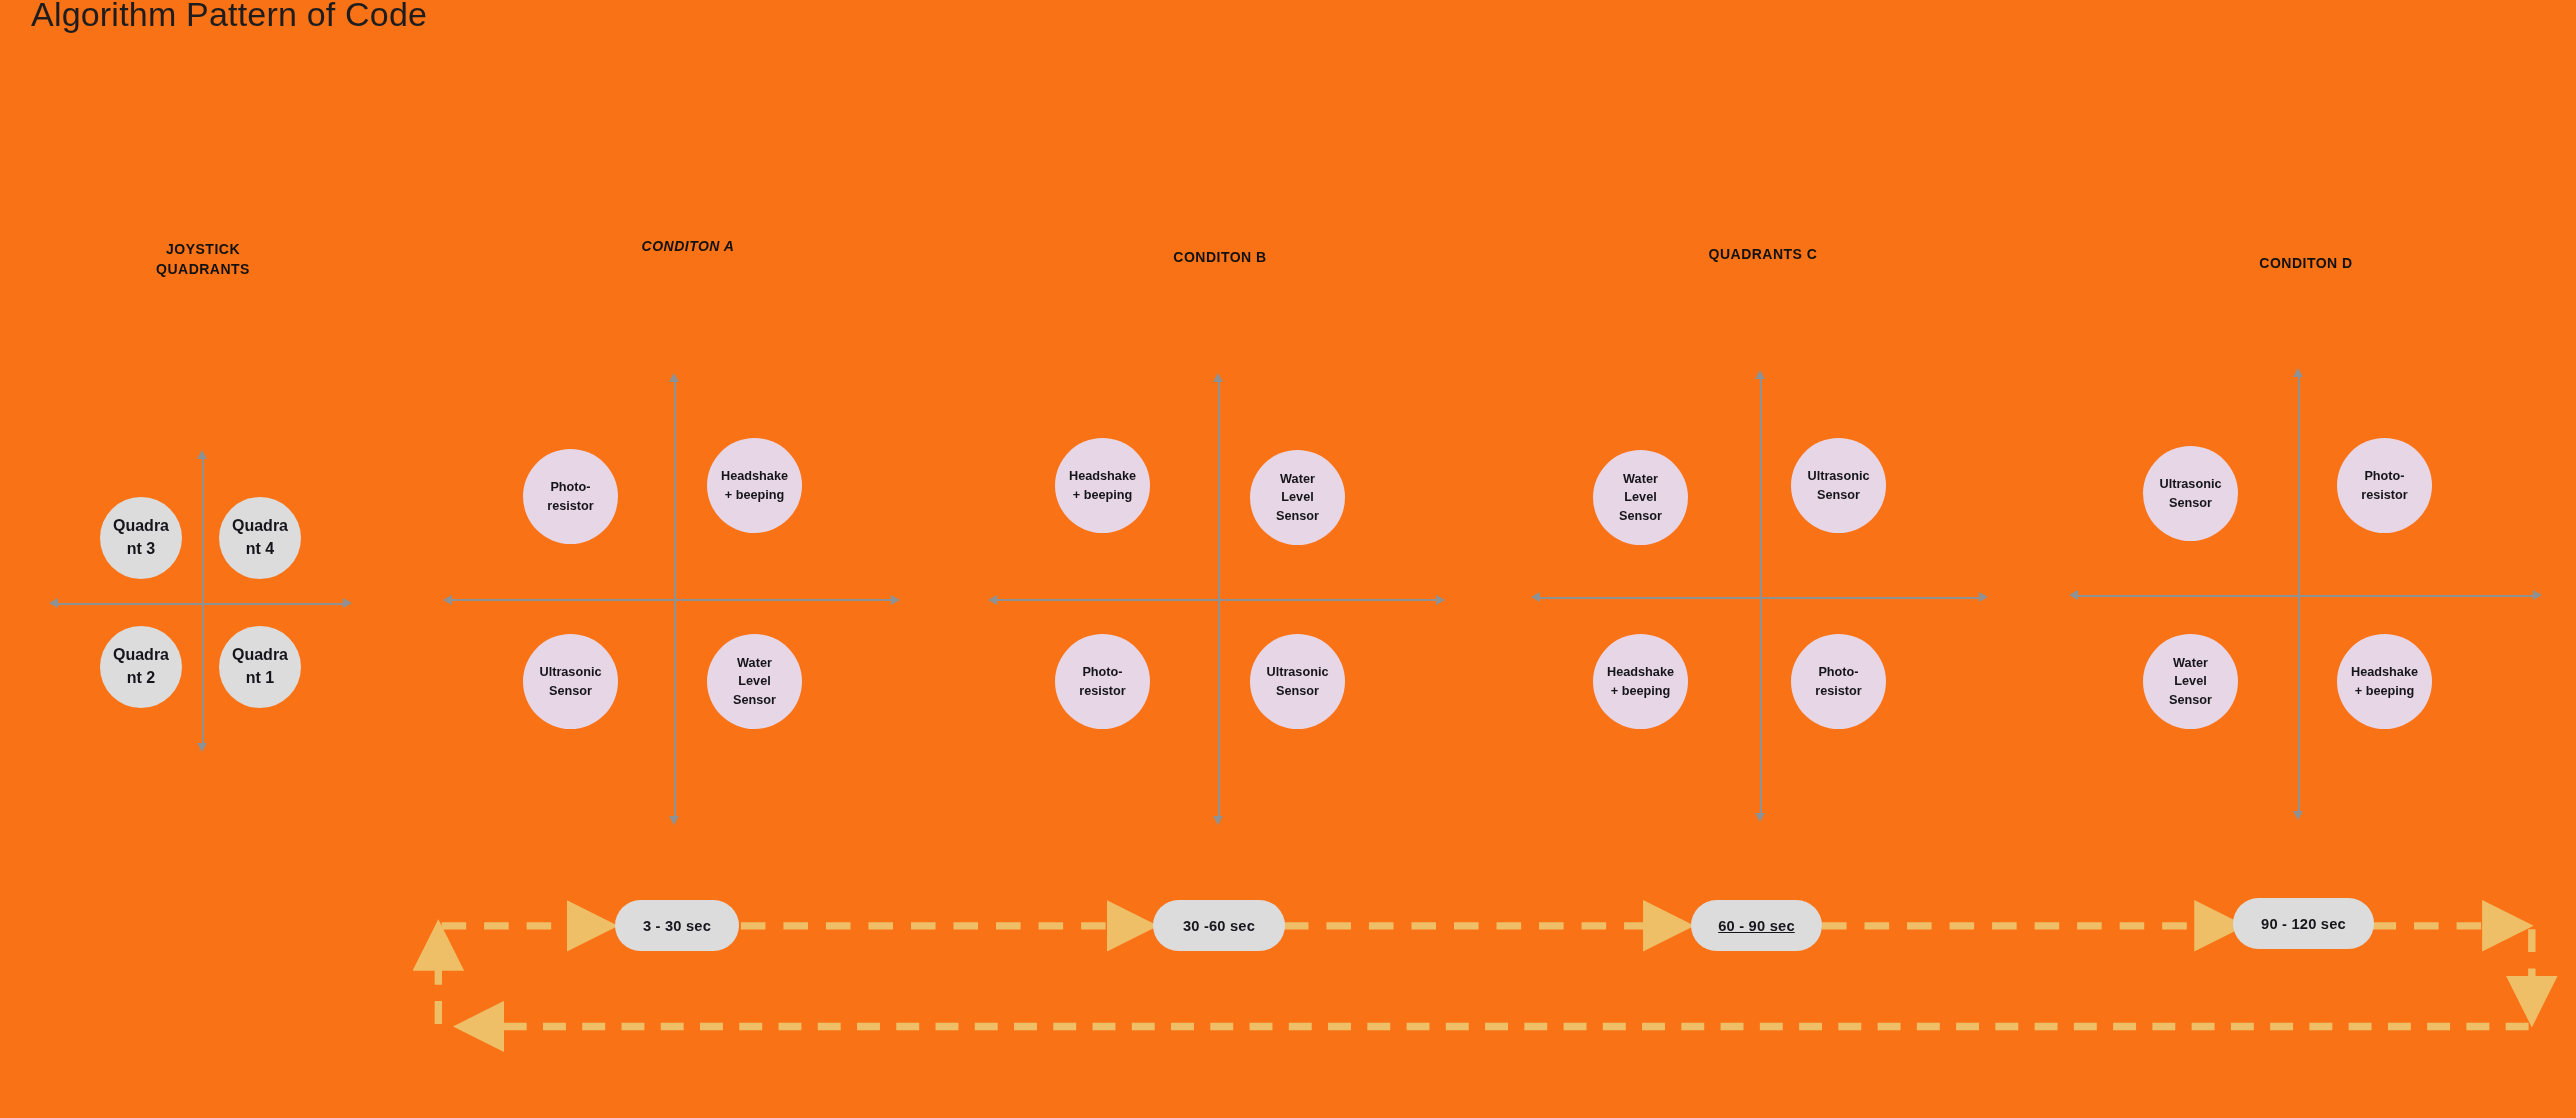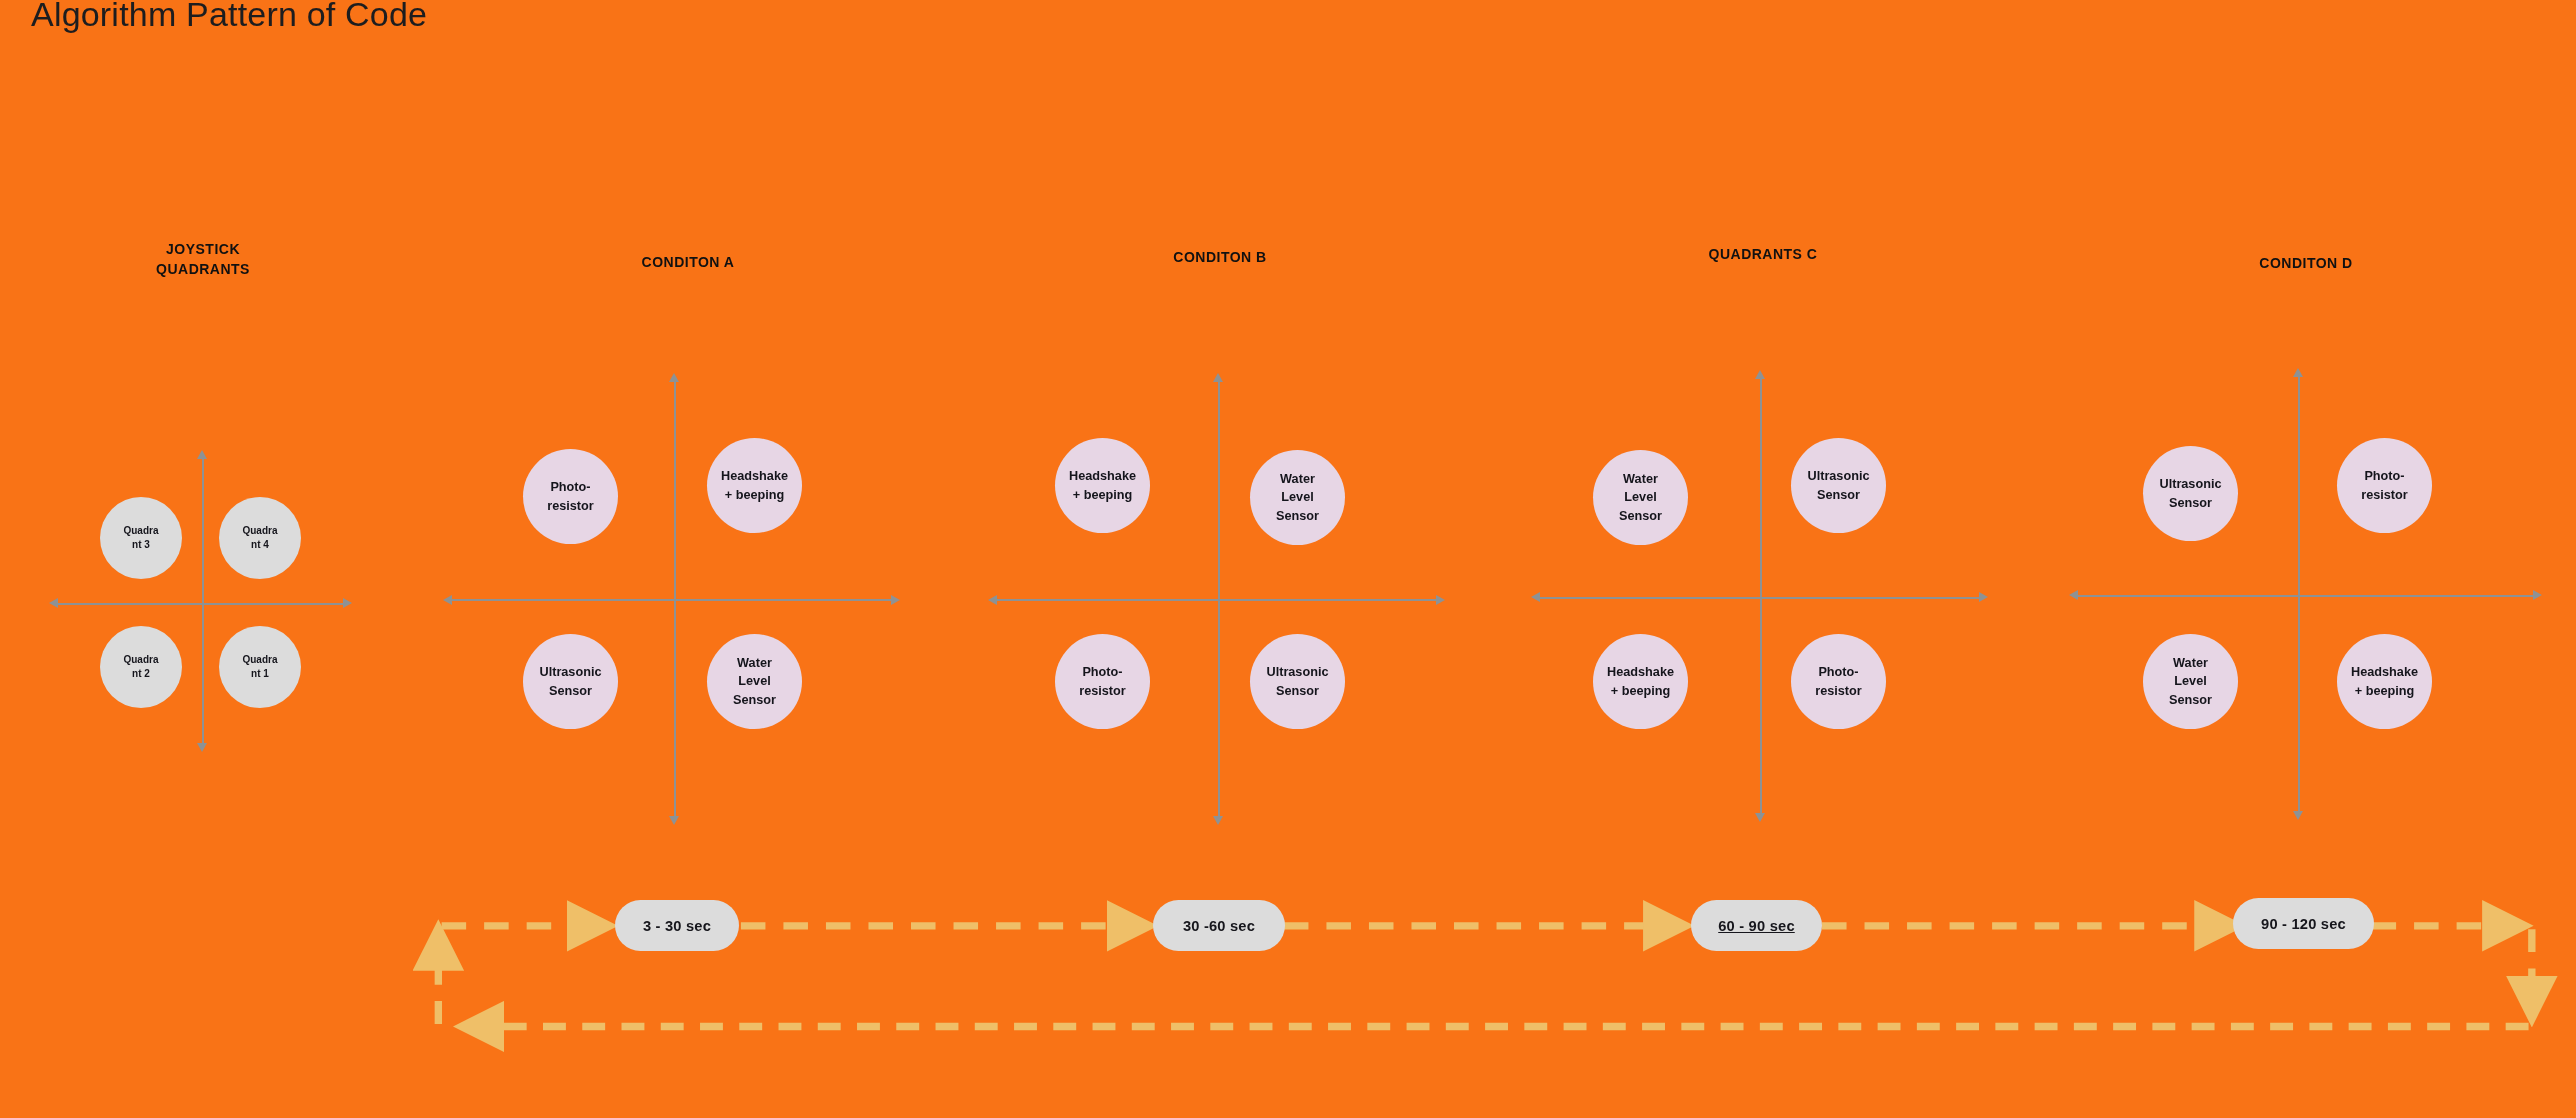--- a/index.html
+++ b/index.html
@@ -77,21 +77,21 @@
     justify-content: center;
     text-align: center;
     font-weight: 700;
     color: #15151c;
     line-height: 1.42;
     white-space: pre-line;
   }
   .bubble.gray {
     background: #dcdcdc;
     width: 82px; height: 82px;
-    font-size: 10px;
+    font-size: 16px;
   }
   .bubble.pink {
     background: #e7d6e5;
     width: 95px; height: 95px;
     font-size: 12.7px;
   }
 
   
   #timeline { position: absolute; left: 0; top: 0; width: 2576px; height: 1119px; pointer-events: none; }
   .tl-pill {
@@ -112,21 +112,21 @@
 </head>
 <body>
 
 <div id="stage">
 
   <div id="page-title">Algorithm Pattern of Code</div>
 
   <div class="col-header" style="left:121px; top:239px; width:164px;">JOYSTICK
 QUADRANTS</div>
 
-  <div class="col-header" style="left:590px; top:252px; width:196px;">CONDITON A</div>
+  <div class="col-header" style="left:590px; top:236px; width:196px;font-style:italic;">CONDITON A</div>
   <div class="col-header" style="left:1122px; top:247px; width:196px;">CONDITON B</div>
   <div class="col-header" style="left:1665px; top:244px; width:196px;">QUADRANTS C</div>
   <div class="col-header" style="left:2208px; top:253px; width:196px;">CONDITON D</div>
 
   <div class="quad-panel" style="left:0px; top:0px; width:409px; height:818px;">
 
     <div class="axis-h" style="left:57px; top:603px; width:288px;"></div>
     <div class="axis-v" style="left:202px; top:458px; height:286px;"></div>
     <div class="arrow arrow-up" style="left:197px; top:450px;"></div>
     <div class="arrow arrow-down" style="left:197px; top:743px;"></div>

